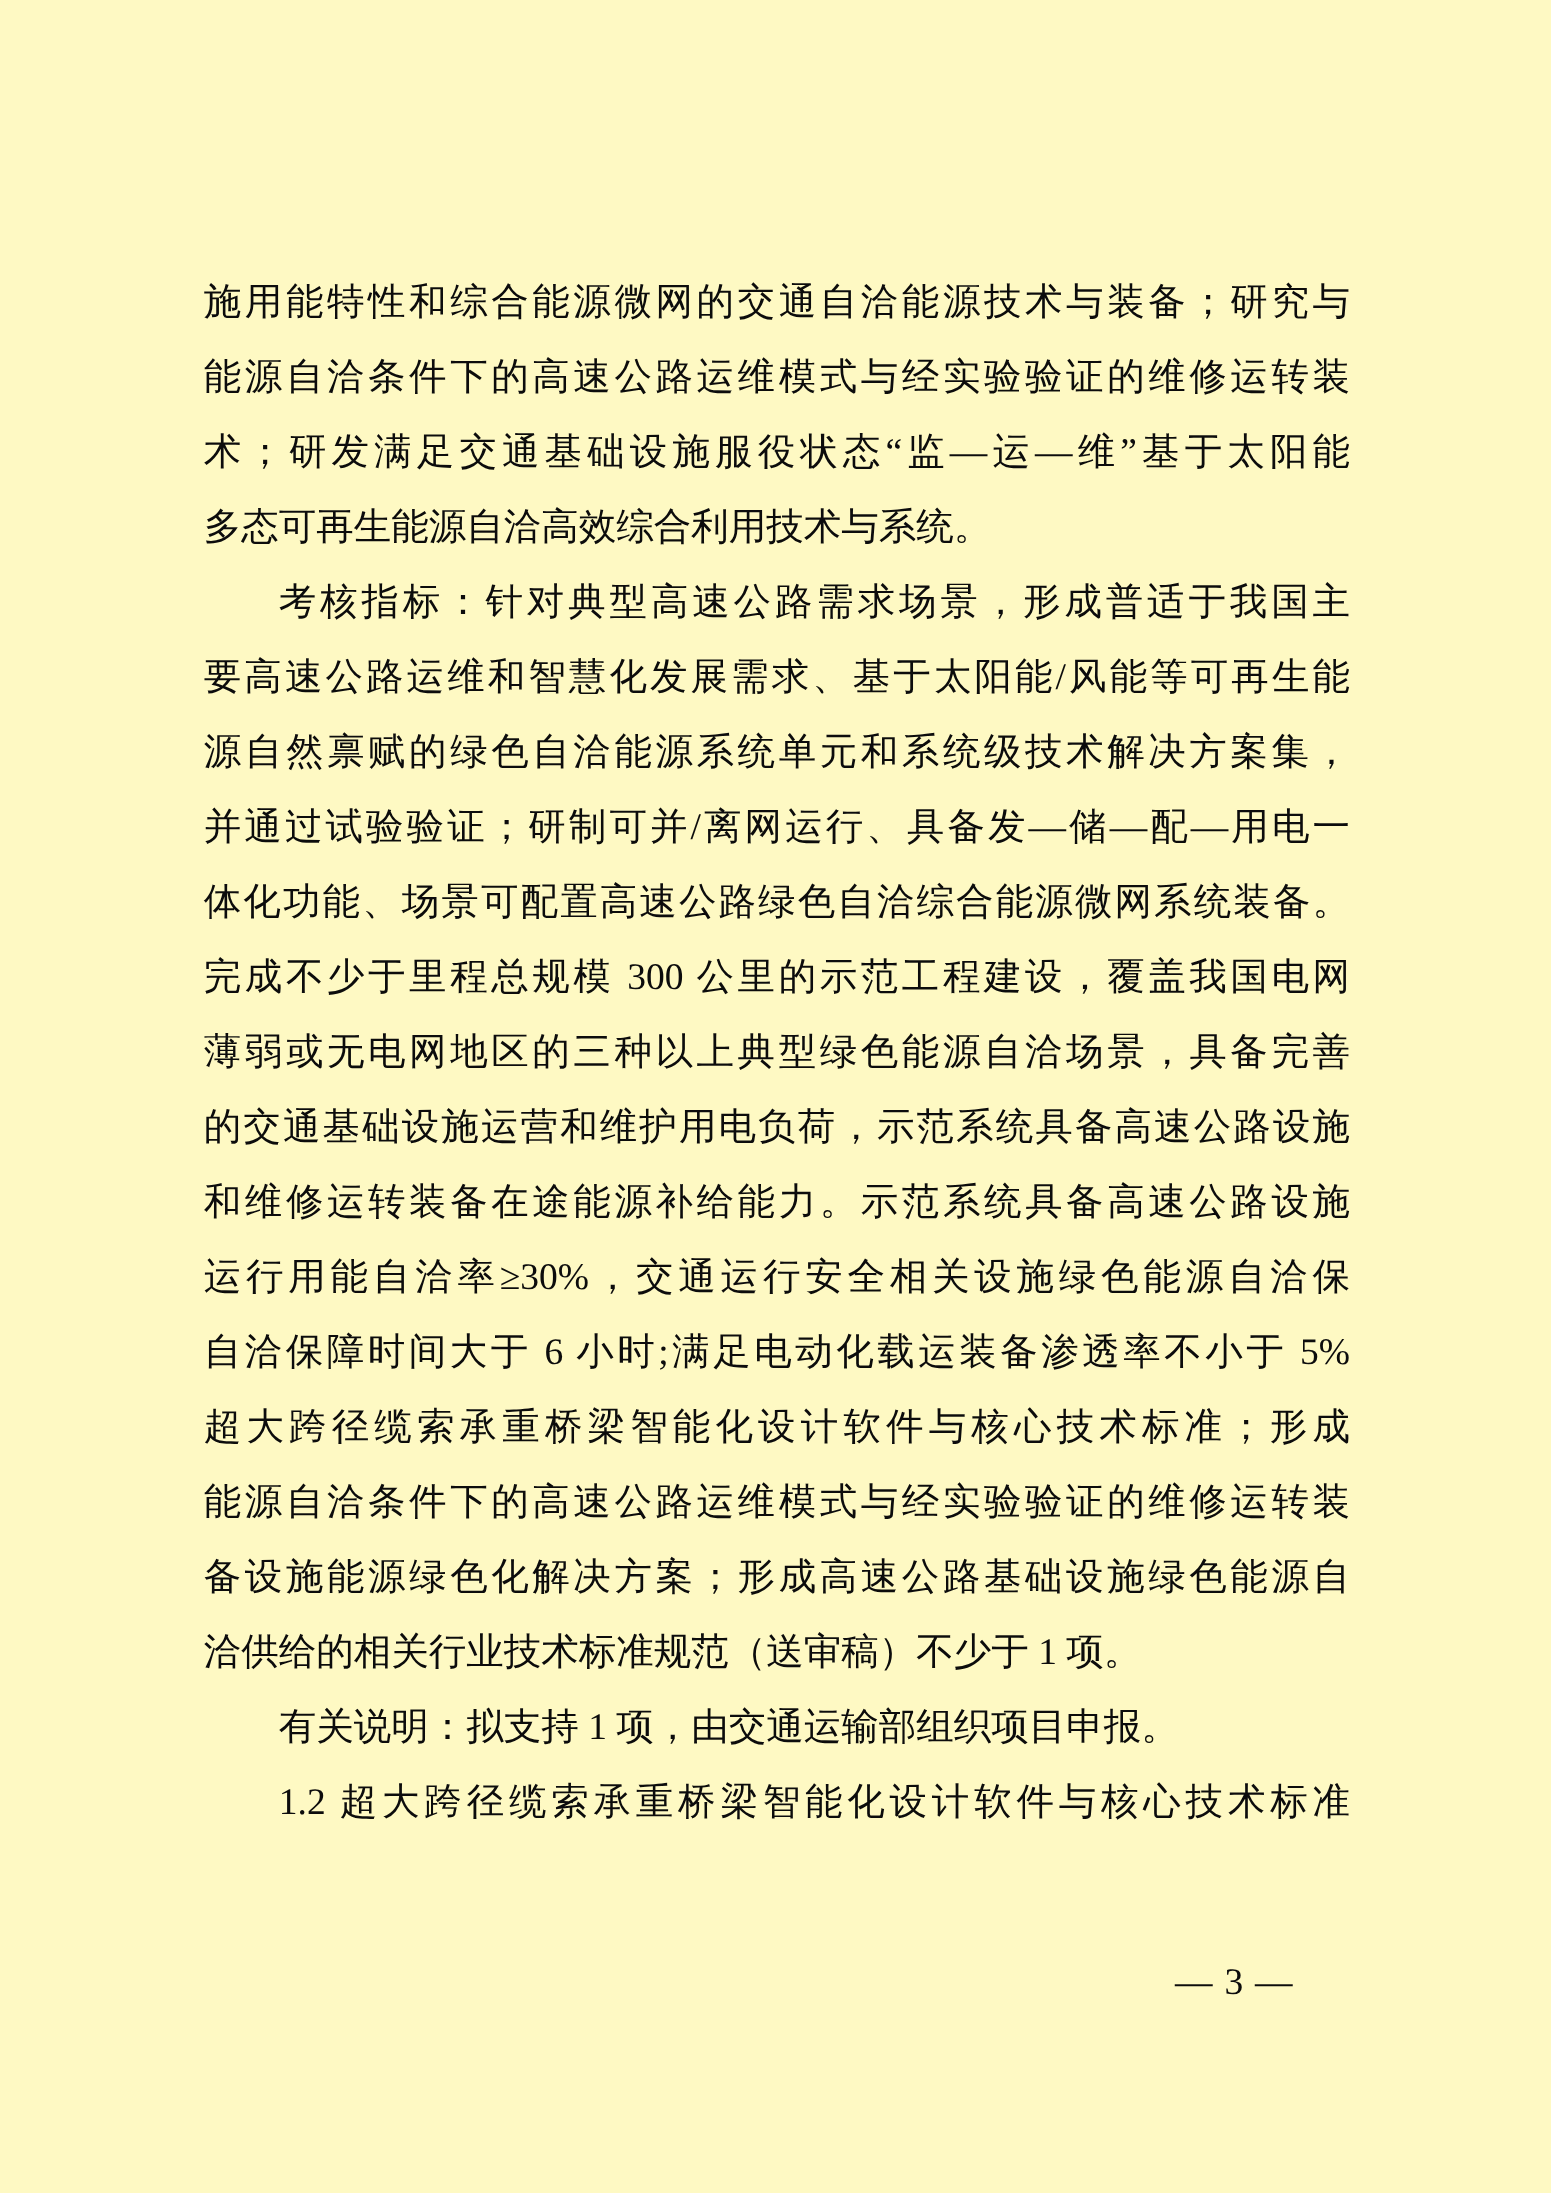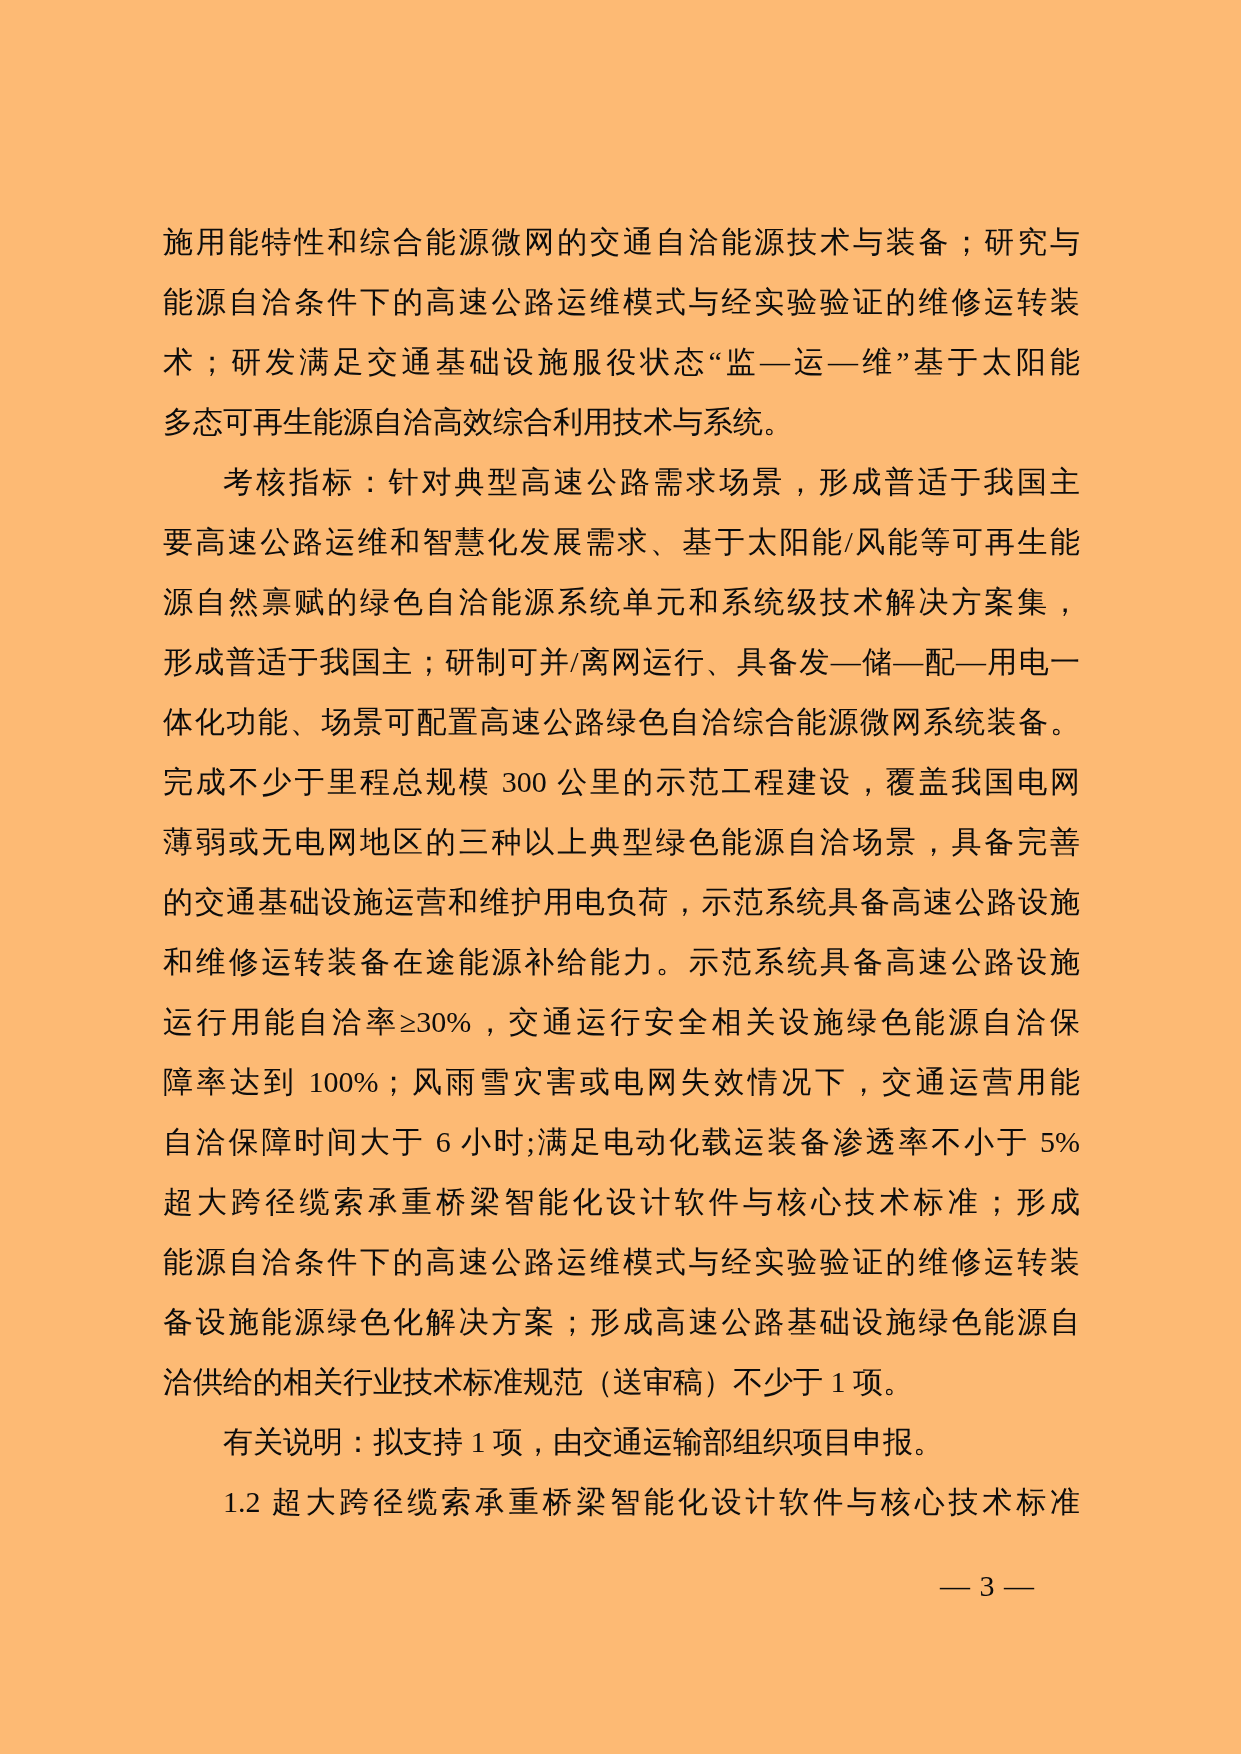--- a/index.html
+++ b/index.html
@@ -11,21 +11,21 @@
     position: relative;
     overflow: hidden;
     font-family: "Liberation Serif", "DejaVu Serif", serif;
     color: #0c0c0c;
   }
   .page {
     position: absolute;
     left: 0; top: 0;
     width: 1241px;
     height: 1754px;
-    background: #fdba74;
+    background: #fef9c3;
   }
   .text-block {
     position: absolute;
     left: 163px;
     top: 212px;
     width: 917px;
   }
   .line {
     font-size: 30px;
     height: 60px;
@@ -56,28 +56,27 @@
 
 <div class="page">
   <div class="text-block">
     <div class="line">施用能特性和综合能源微网的交通自洽能源技术与装备；研究与</div>
     <div class="line">能源自洽条件下的高速公路运维模式与经实验验证的维修运转装</div>
     <div class="line">术；研发满足交通基础设施服役状态“监—运—维”基于太阳能</div>
     <div class="line endpara">多态可再生能源自洽高效综合利用技术与系统。</div>
     <div class="line indent">考核指标：针对典型高速公路需求场景，形成普适于我国主</div>
     <div class="line">要高速公路运维和智慧化发展需求、基于太阳能/风能等可再生能</div>
     <div class="line">源自然禀赋的绿色自洽能源系统单元和系统级技术解决方案集，</div>
-    <div class="line">形成普适于我国主；研制可并/离网运行、具备发—储—配—用电一</div>
+    <div class="line">并通过试验验证；研制可并/离网运行、具备发—储—配—用电一</div>
     <div class="line">体化功能、场景可配置高速公路绿色自洽综合能源微网系统装备。</div>
     <div class="line">完成不少于里程总规模 300 公里的示范工程建设，覆盖我国电网</div>
     <div class="line">薄弱或无电网地区的三种以上典型绿色能源自洽场景，具备完善</div>
     <div class="line">的交通基础设施运营和维护用电负荷，示范系统具备高速公路设施</div>
     <div class="line">和维修运转装备在途能源补给能力。示范系统具备高速公路设施</div>
     <div class="line">运行用能自洽率≥30%，交通运行安全相关设施绿色能源自洽保</div>
-    <div class="line">障率达到 100%；风雨雪灾害或电网失效情况下，交通运营用能</div>
     <div class="line">自洽保障时间大于 6 小时;满足电动化载运装备渗透率不小于 5%</div>
     <div class="line">超大跨径缆索承重桥梁智能化设计软件与核心技术标准；形成</div>
     <div class="line">能源自洽条件下的高速公路运维模式与经实验验证的维修运转装</div>
     <div class="line">备设施能源绿色化解决方案；形成高速公路基础设施绿色能源自</div>
     <div class="line endpara">洽供给的相关行业技术标准规范（送审稿）不少于 1 项。</div>
     <div class="line indent endpara">有关说明：拟支持 1 项，由交通运输部组织项目申报。</div>
     <div class="line indent">1.2 超大跨径缆索承重桥梁智能化设计软件与核心技术标准</div>
   </div>
   <div class="page-num">— 3 —</div>
 </div>

